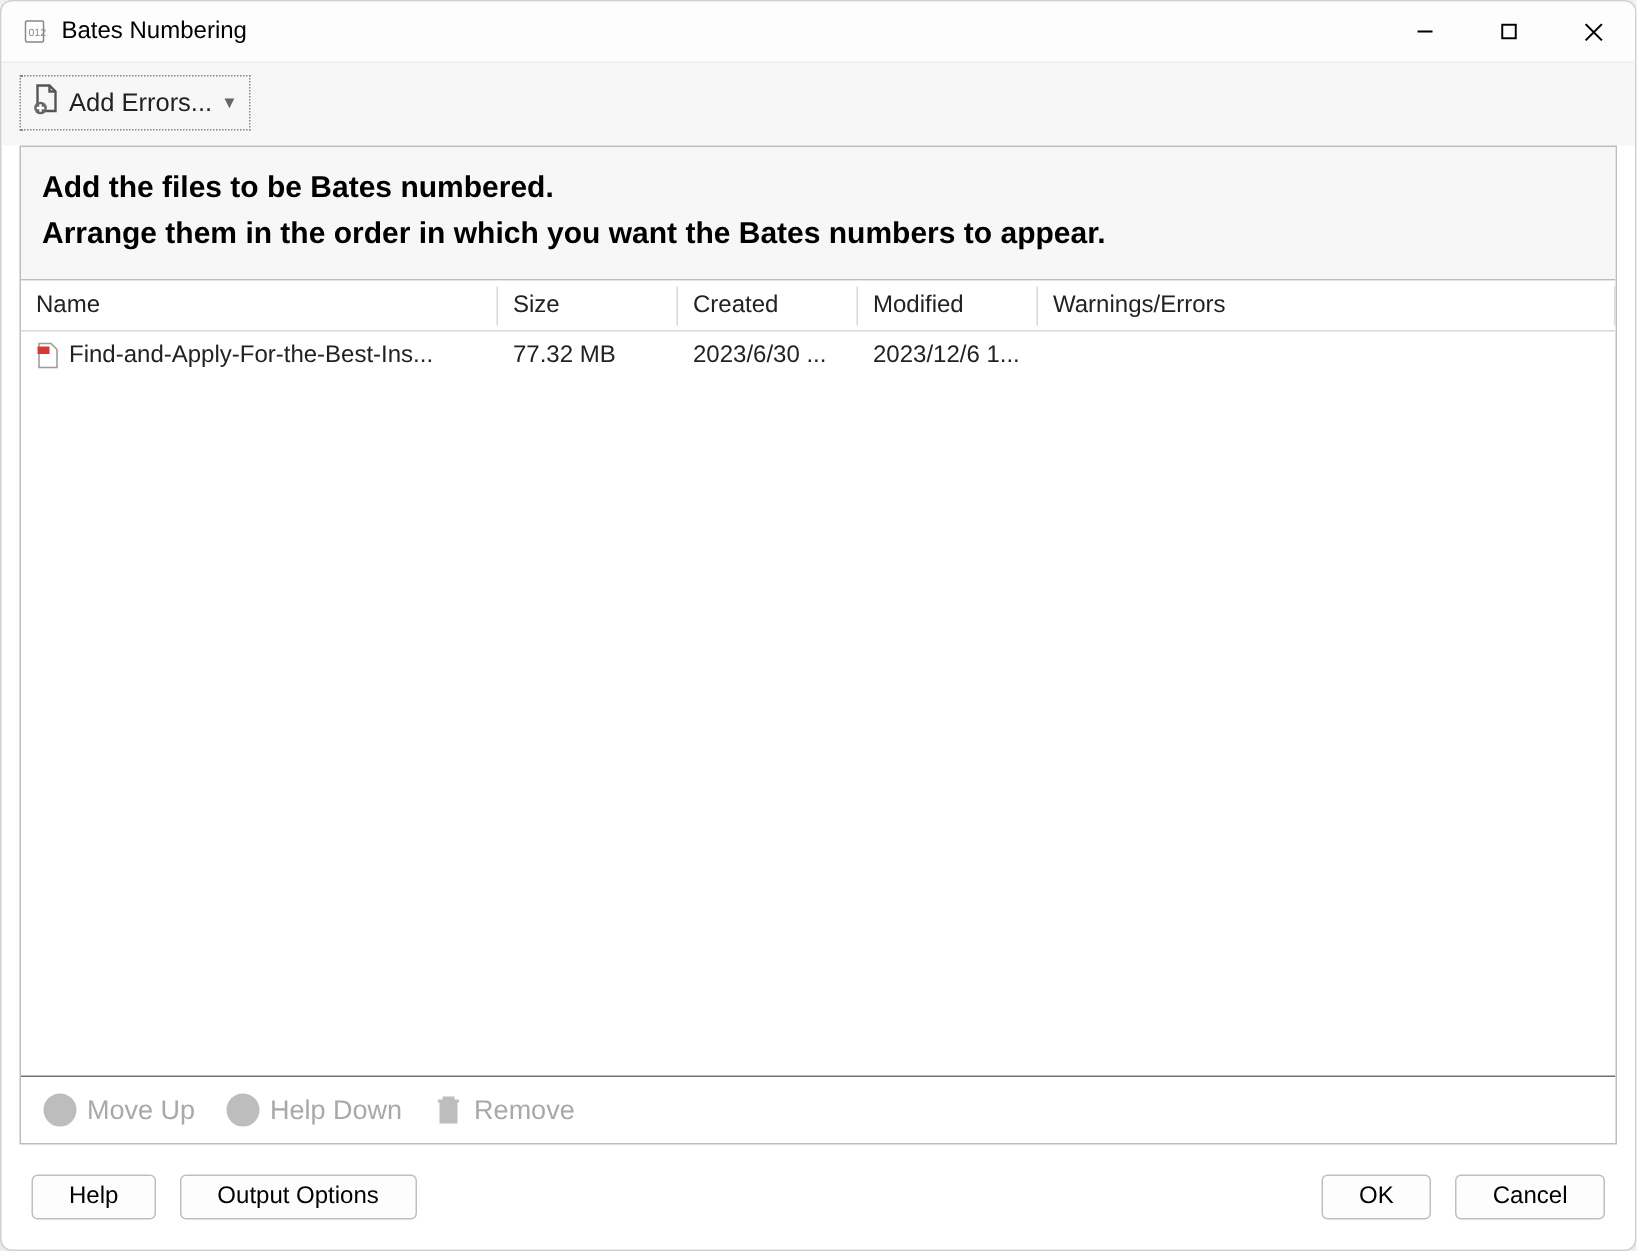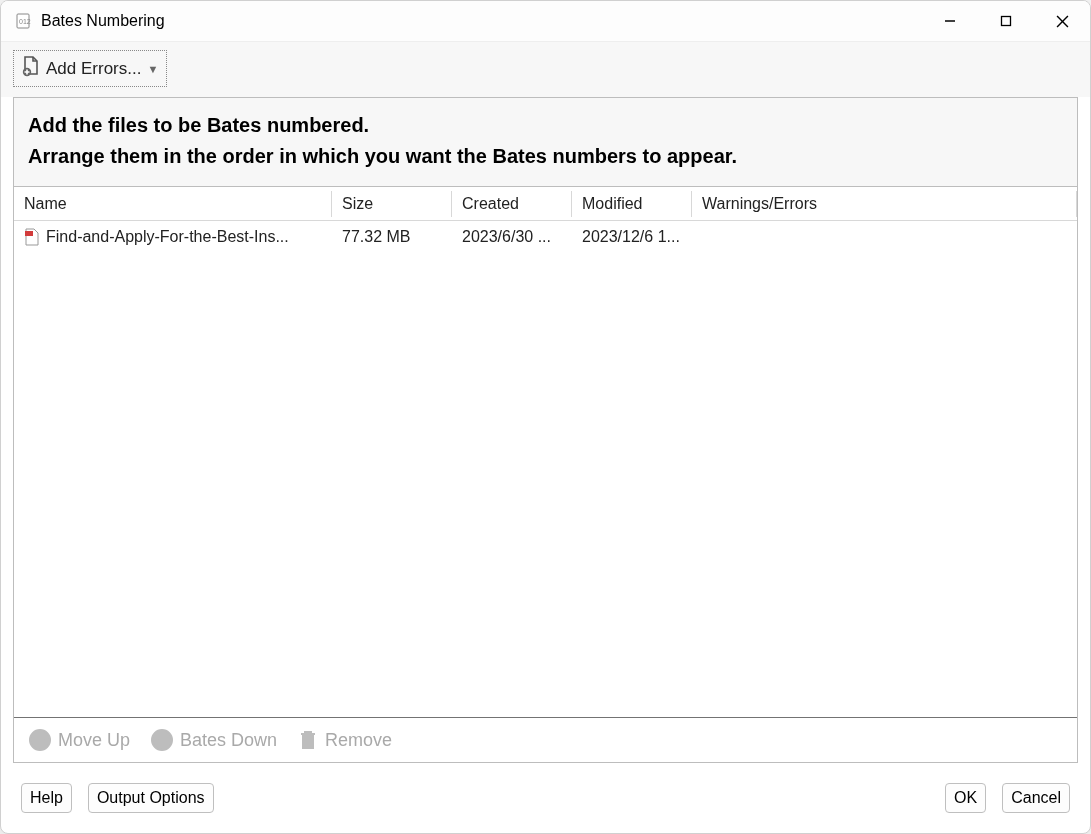--- a/index.html
+++ b/index.html
@@ -161,21 +161,21 @@
   .action-btn svg * { stroke: #bdbdbd; fill: #bdbdbd; }
 
   
   .footer {
     display: flex;
     align-items: center;
     padding: 10px 20px 20px 20px;
     gap: 16px;
   }
   .btn {
-    padding: 5px 8px;
+    padding: 5px 24px;
     font-size: 16px;
     background: #fdfdfd;
     border: 1px solid #bfbfbf;
     border-radius: 4px;
     cursor: pointer;
   }
   .spacer { flex: 1; }
 </style>
 </head>
 <body>
@@ -264,21 +264,21 @@
           <circle cx="12" cy="12" r="10" fill="none" stroke="#bdbdbd" stroke-width="2"></circle>
           <path d="M12 17 V8 M8 12 l4 -4 l4 4" fill="none" stroke="#bdbdbd" stroke-width="2"></path>
         </svg>
         <span>Move Up</span>
       </span>
       <span class="action-btn">
         <svg width="24" height="24" viewBox="0 0 24 24">
           <circle cx="12" cy="12" r="10" fill="none" stroke="#bdbdbd" stroke-width="2"></circle>
           <path d="M12 7 V16 M8 12 l4 4 l4 -4" fill="none" stroke="#bdbdbd" stroke-width="2"></path>
         </svg>
-        <span>Bates Down</span>
+        <span>Help Down</span>
       </span>
       <span class="action-btn">
         <svg width="22" height="24" viewBox="0 0 22 24">
           <path d="M4 6 h14 M8 6 V4 h6 v2 M6 6 v14 h10 V6 M9 9 v8 M13 9 v8" fill="none" stroke="#bdbdbd" stroke-width="2"></path>
         </svg>
         <span>Remove</span>
       </span>
     </div>
   </div>
 

